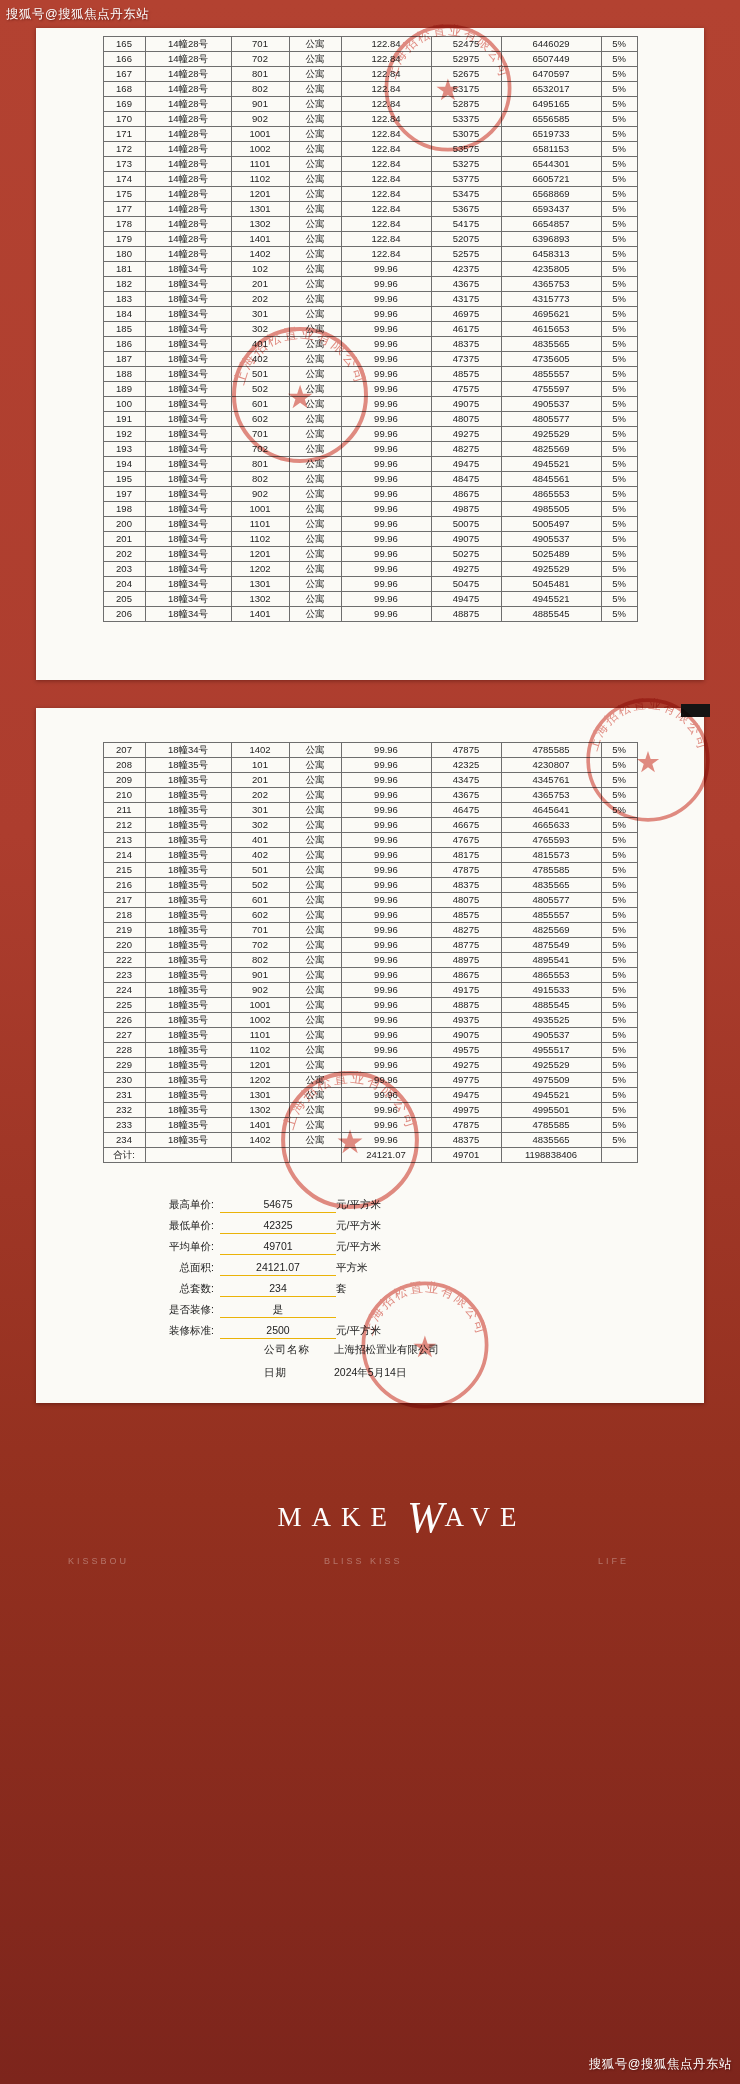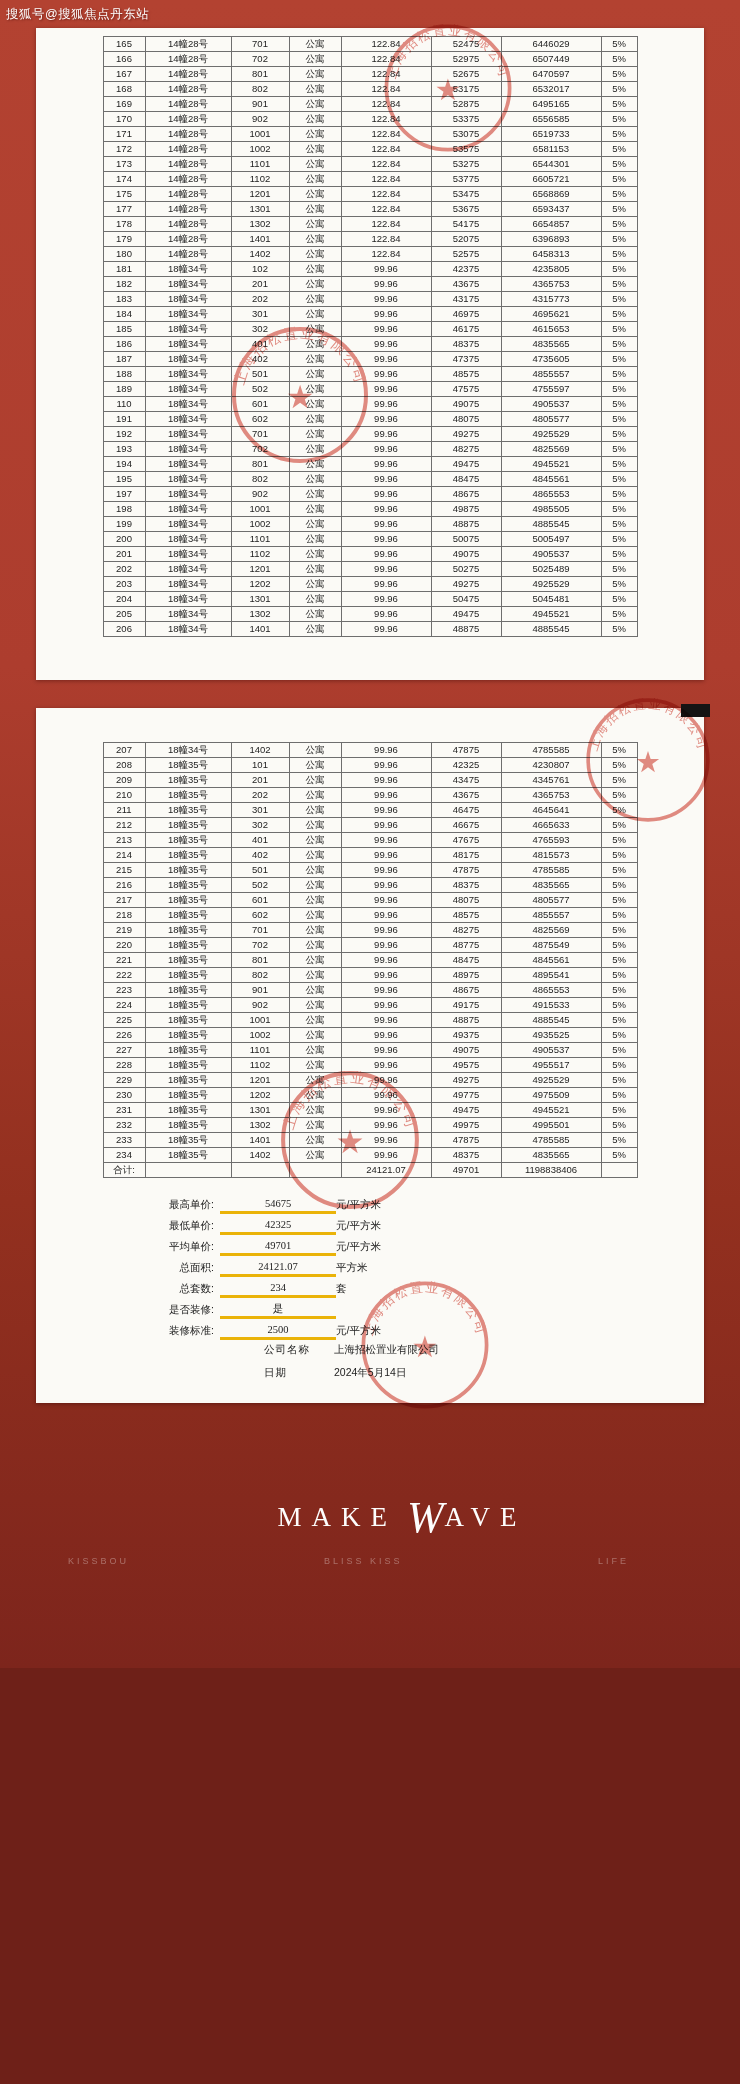--- a/index.html
+++ b/index.html
@@ -1,17 +1,17 @@
 <!DOCTYPE html>
 <html><head>
 <meta charset="utf-8">
 <style>
   html,body{margin:0;padding:0;background:#6e2018;}
   .page{
-    position:relative;width:740px;height:1668px;margin:0 auto;overflow:hidden;
+    position:relative;width:740px;height:2084px;margin:0 auto;overflow:hidden;
     background:linear-gradient(180deg,#b24130 0%,#ae3e2e 38%,#97someone 0,#97312 0);
     background:linear-gradient(180deg,#b24130 0%,#ae3e2e 38%,#96someone 0);
     background:linear-gradient(180deg,#b34231 0%,#ad3d2e 40%,#93301f 72%,#7d251c 100%);
     font-family:"Liberation Sans",sans-serif;
   }
   .watermark{position:absolute;color:#ffffff;font-size:12.5px;letter-spacing:.5px;
     text-shadow:1px 1px 2px rgba(60,0,0,.55);}
   .wm-top{left:6px;top:6px;}
   .wm-bottom{right:8px;top:2056px;}
   .panel{position:absolute;left:36px;width:668px;background:#fbfaf6;
@@ -20,21 +20,21 @@
   .panel2{top:708px;height:695px;}
   table.sheet{border-collapse:collapse;margin:8px auto 16px;table-layout:fixed;}
   .panel2 table.sheet{margin-top:34px;}
   table.sheet td{border:1px solid #6e6e6e;font-size:9.5px;color:#1d1d1d;
     text-align:center;height:14px;line-height:14px;padding:0 2px;
     white-space:nowrap;overflow:hidden;}
   .summary{position:absolute;left:86px;top:486px;}
   .sum-row{height:21px;display:flex;align-items:center;font-size:10.5px;color:#222;}
   .sum-label{display:inline-block;width:92px;text-align:right;padding-right:6px;}
   .sum-value{display:inline-block;width:116px;text-align:center;
-    border-bottom:3px solid #eab308;line-height:15px;font-family:Liberation Serif, serif;}
+    border-bottom:1px solid #eab308;line-height:15px;}
   .sum-unit{}
   .signature{position:absolute;left:228px;top:630px;font-size:10.5px;color:#222;}
   .sig-row{display:flex;height:23px;align-items:center;}
   .sig-label{display:inline-block;width:70px;letter-spacing:1px;}
   .corner-mark{position:absolute;left:681px;top:704px;width:29px;height:13px;background:#141414;}
   .seal{position:absolute;pointer-events:none;opacity:.58;mix-blend-mode:multiply;}
   .seal text{font-family:"Liberation Serif",serif;}
   .logo{position:absolute;top:1492px;left:0;width:100%;text-align:center;color:#fdfdfd;padding-left:32px;}
   .logo .lg{font-family:"Liberation Serif",serif;font-size:27px;letter-spacing:10px;vertical-align:middle;}
   .logo .lw{font-family:"Liberation Serif",serif;font-style:italic;font-size:44px;
@@ -299,21 +299,21 @@
             <td>189</td>
             <td>18幢34号</td>
             <td>502</td>
             <td>公寓</td>
             <td>99.96</td>
             <td>47575</td>
             <td>4755597</td>
             <td>5%</td>
           </tr>
           <tr>
-            <td>110</td>
+            <td>100</td>
             <td>18幢34号</td>
             <td>601</td>
             <td>公寓</td>
             <td>99.96</td>
             <td>49075</td>
             <td>4905537</td>
             <td>5%</td>
           </tr>
           <tr>
             <td>191</td>
@@ -376,30 +376,20 @@
             <td>5%</td>
           </tr>
           <tr>
             <td>198</td>
             <td>18幢34号</td>
             <td>1001</td>
             <td>公寓</td>
             <td>99.96</td>
             <td>49875</td>
             <td>4985505</td>
-            <td>5%</td>
-          </tr>
-          <tr>
-            <td>199</td>
-            <td>18幢34号</td>
-            <td>1002</td>
-            <td>公寓</td>
-            <td>99.96</td>
-            <td>48875</td>
-            <td>4885545</td>
             <td>5%</td>
           </tr>
           <tr>
             <td>200</td>
             <td>18幢34号</td>
             <td>1101</td>
             <td>公寓</td>
             <td>99.96</td>
             <td>50075</td>
             <td>5005497</td>
@@ -613,30 +603,20 @@
             <td>5%</td>
           </tr>
           <tr>
             <td>220</td>
             <td>18幢35号</td>
             <td>702</td>
             <td>公寓</td>
             <td>99.96</td>
             <td>48775</td>
             <td>4875549</td>
-            <td>5%</td>
-          </tr>
-          <tr>
-            <td>221</td>
-            <td>18幢35号</td>
-            <td>801</td>
-            <td>公寓</td>
-            <td>99.96</td>
-            <td>48475</td>
-            <td>4845561</td>
             <td>5%</td>
           </tr>
           <tr>
             <td>222</td>
             <td>18幢35号</td>
             <td>802</td>
             <td>公寓</td>
             <td>99.96</td>
             <td>48975</td>
             <td>4895541</td>

